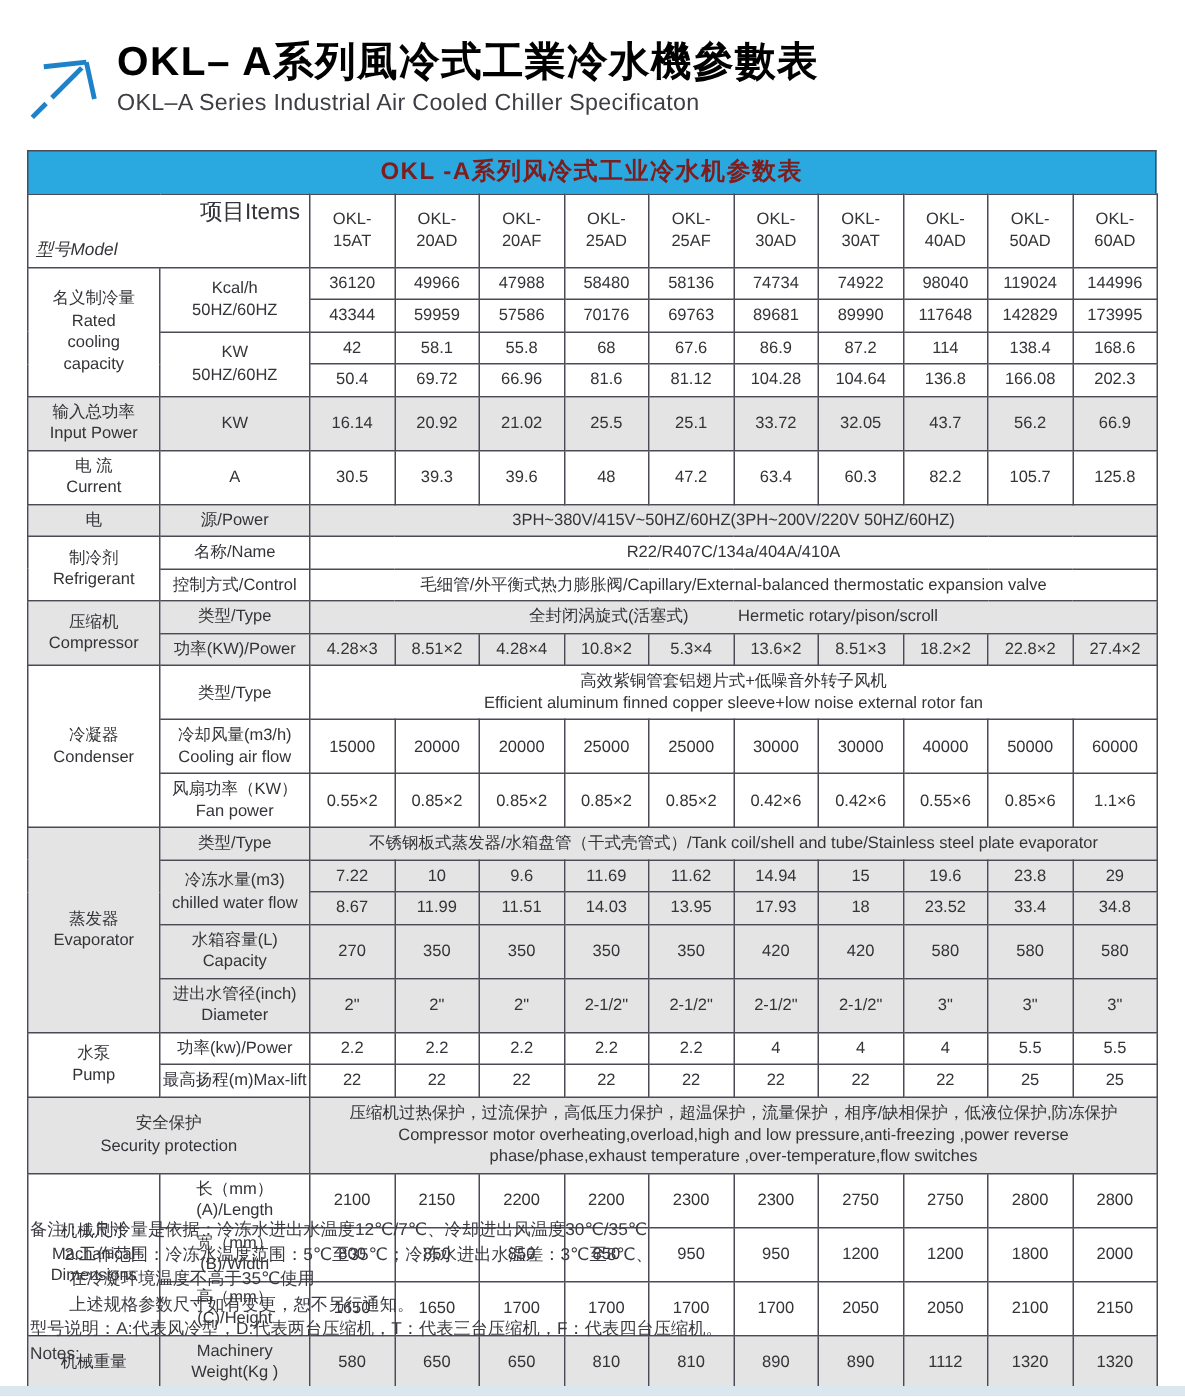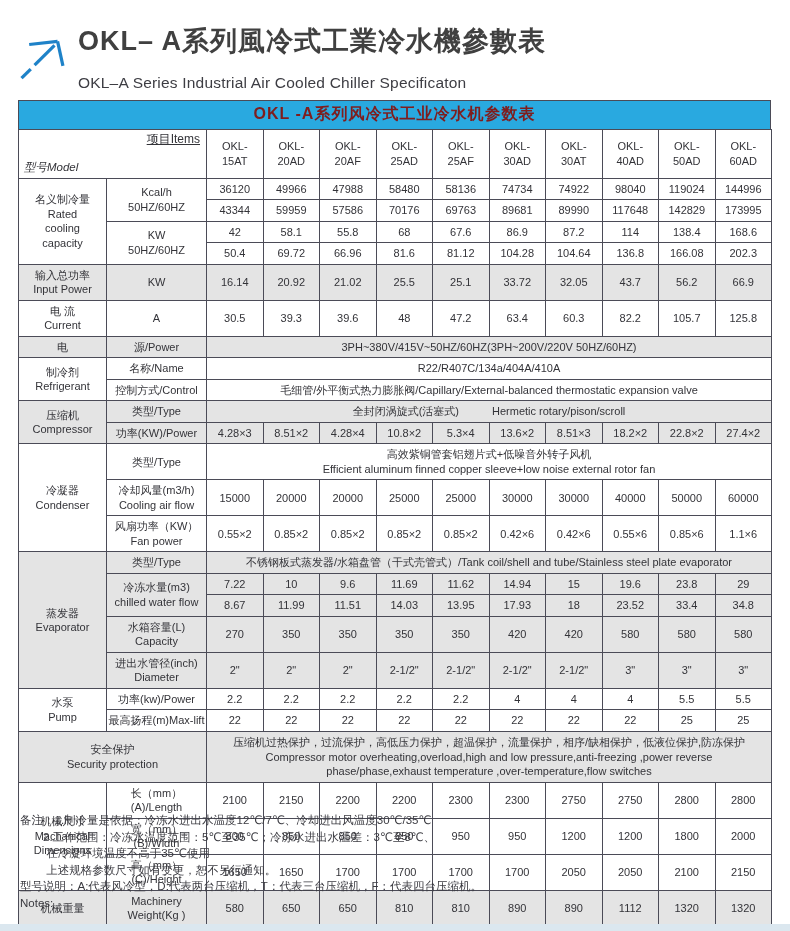--- a/index.html
+++ b/index.html
@@ -3,43 +3,43 @@
 <meta charset="utf-8">
 <style>
   html,body{margin:0;padding:0;background:#ffffff;}
   body{font-family:"Liberation Sans","DejaVu Sans",sans-serif;color:#333338;}
   .canvas{position:relative;width:790px;height:931px;background:#fff;overflow:hidden;}
 
   
   .page-header{position:absolute;top:26px;left:20px;display:flex;align-items:flex-start;gap:12px;}
   .brand-arrow{width:46px;height:48px;margin-top:6px;flex:0 0 auto;}
   .title-block{display:flex;flex-direction:column;}
-  .page-title{font-size:27px;font-weight:700;letter-spacing:1px;color:#404040;line-height:1.15;margin:0;}
-  .page-subtitle{font-size:15.5px;font-weight:500;color:#3d3d43;margin-top:17px;letter-spacing:.2px;}
+  .page-title{font-size:27px;font-weight:700;letter-spacing:1px;color:#000000;line-height:1.15;margin:0;}
+  .page-subtitle{font-size:15.5px;font-weight:500;color:#3d3d43;margin-top:3px;letter-spacing:.2px;}
 
   
   .table-wrap{position:absolute;top:100px;left:18px;width:753px;}
   .table-title-bar{background:#29a9e0;color:#7f1d1d;text-align:center;font-size:16px;font-weight:600;
     padding:3px 0 4px;border:1px solid #4b4b57;border-bottom:none;letter-spacing:1px;}
   table.spec{border-collapse:collapse;table-layout:fixed;width:753px;border:1.5px solid #4b4b57;}
   table.spec th, table.spec td{border:1px solid #4b4b57;font-weight:normal;text-align:center;
     vertical-align:middle;padding:3px 1px;font-size:11px;line-height:1.32;white-space:pre-line;
     overflow:hidden;background:#fff;color:#333338;}
   table.spec thead th{font-size:11px;padding:2px 0;}
   tr.gray th, tr.gray td{background:#e4e4e4;}
   tr.white th, tr.white td{background:#ffffff;}
   td.span-val{padding:4px 2px;}
   th.group{font-size:11px;}
   th.item{font-size:11px;}
 
   
   th.corner{position:relative;height:34px;background:#fff;
     background-image:linear-gradient(to bottom right,transparent calc(50% - .7px),#4b4b57 calc(50% - .7px),#4b4b57 calc(50% + .7px),transparent calc(50% + .7px));}
   th.corner .model-lbl{position:absolute;left:5px;bottom:2px;font-size:11.5px;font-style:italic;}
-  th.corner .items-lbl{position:absolute;right:6px;top:2px;font-size:12px;text-decoration:underline;}
+  th.corner .items-lbl{position:absolute;right:6px;top:2px;font-size:15px;}
 
   
   .notes{position:absolute;top:812px;left:20px;font-size:11.5px;line-height:16.5px;color:#3a3a40;}
   .notes div{white-space:pre;}
 
   .bottom-strip{position:absolute;left:0;right:0;bottom:0;height:7px;background:#dbe7ef;}
 </style>
 </head>
 <body>
 

